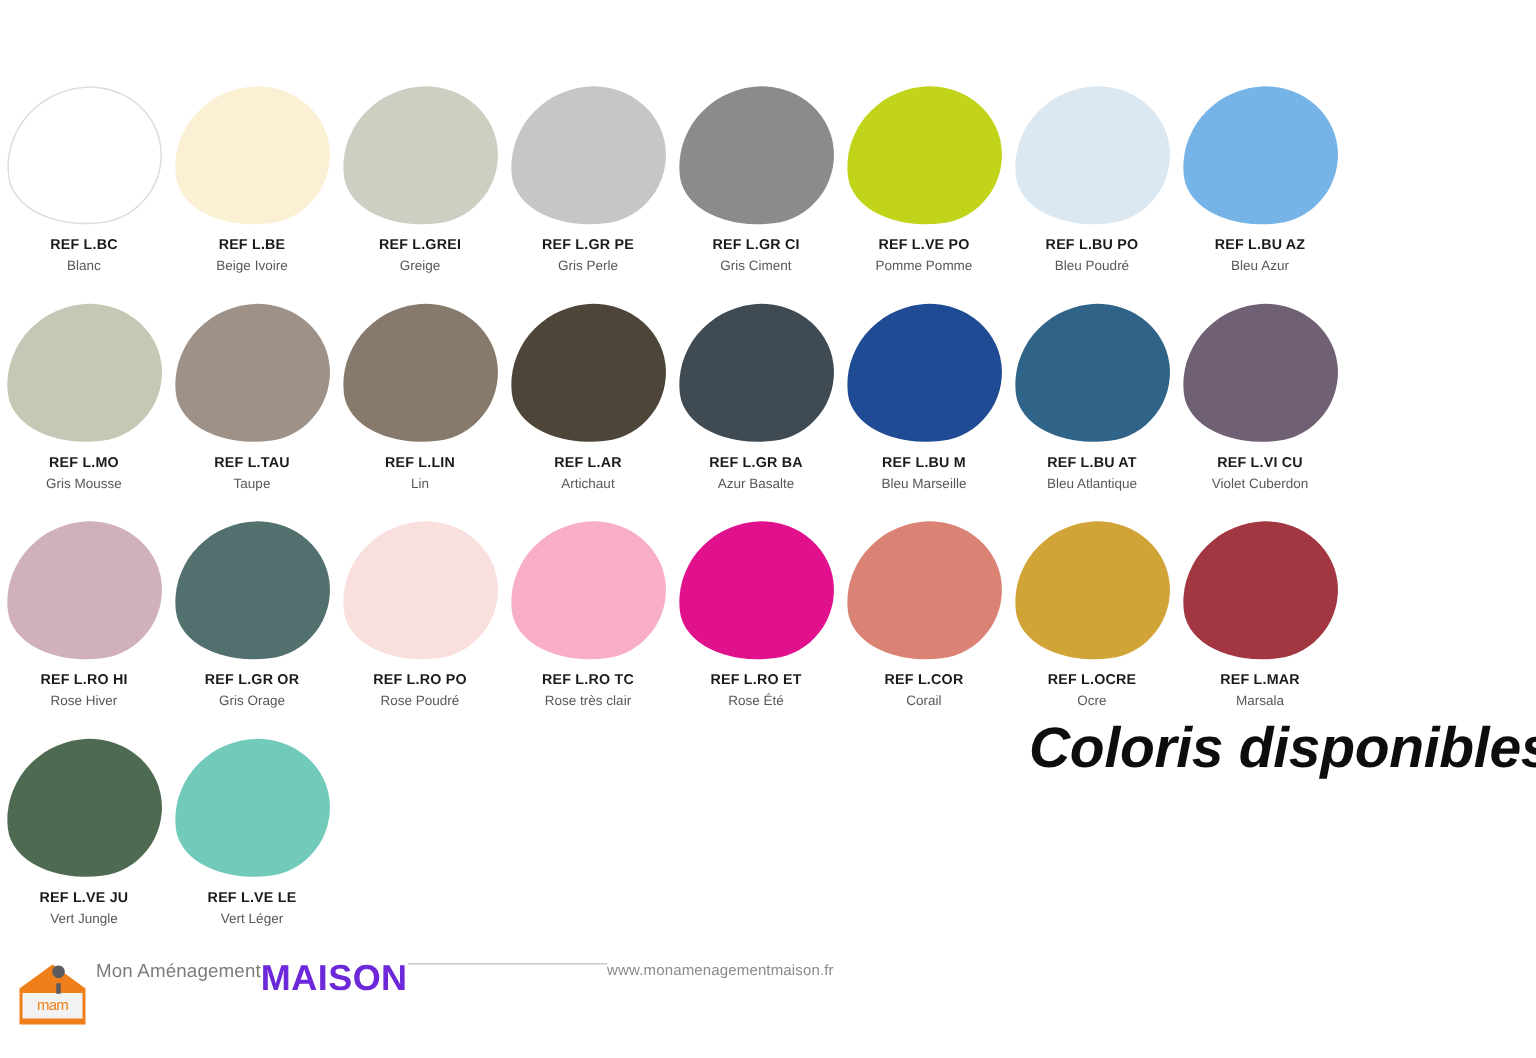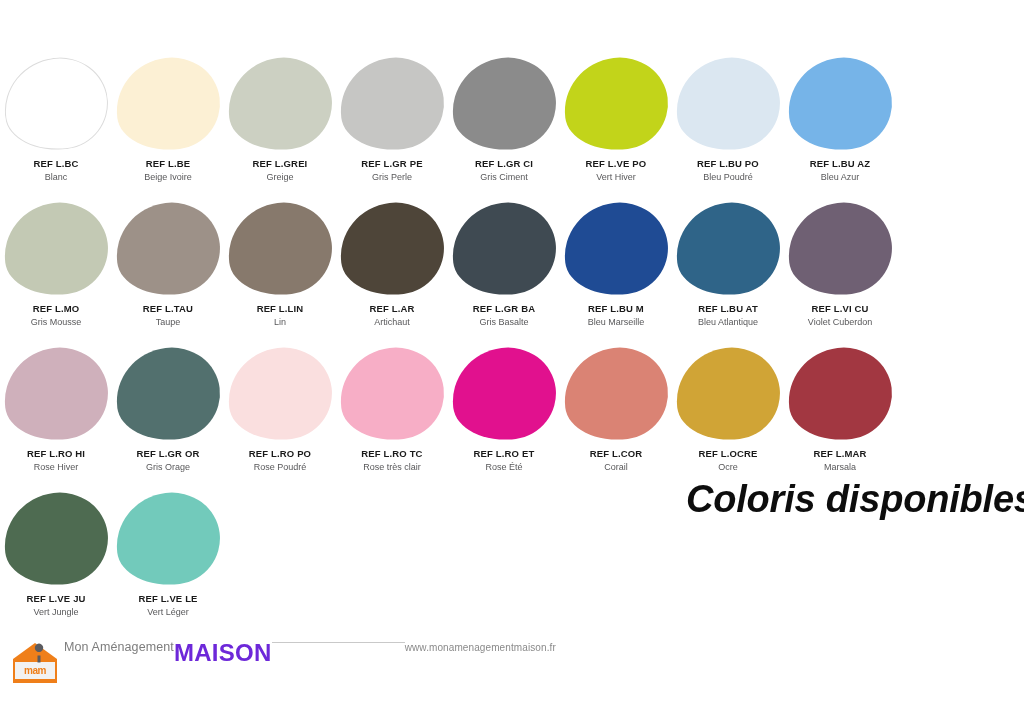--- a/index.html
+++ b/index.html
@@ -119,21 +119,21 @@
     width: 46px;
     height: 42px;
   }
   .logo-mam {
     position: absolute;
     left: 5px;
     top: 22px;
     width: 36px;
     height: 13px;
     font-size: 10px;
-    font-weight: bold;
+    font-weight: normal;
     color: #ef7f1a;
     letter-spacing: -0.5px;
     text-align: center;
     line-height: 13px;
   }
 
   .logo-text {
     margin-left: 6px;
     display: flex;
     flex-direction: row;
@@ -205,21 +205,21 @@
             <div class="blob" style="background: rgb(139, 139, 139);"></div>
           </div>
           <div class="swatch-ref">REF L.GR CI</div>
           <div class="swatch-name">Gris Ciment</div>
         </div>
         <div class="swatch-cell">
           <div class="blob-wrap">
             <div class="blob" style="background: rgb(194, 212, 26);"></div>
           </div>
           <div class="swatch-ref">REF L.VE PO</div>
-          <div class="swatch-name">Vert Hiver</div>
+          <div class="swatch-name">Pomme Pomme</div>
         </div>
         <div class="swatch-cell">
           <div class="blob-wrap">
             <div class="blob" style="background: rgb(219, 231, 241);"></div>
           </div>
           <div class="swatch-ref">REF L.BU PO</div>
           <div class="swatch-name">Bleu Poudré</div>
         </div>
         <div class="swatch-cell">
           <div class="blob-wrap">
@@ -256,21 +256,21 @@
             <div class="blob" style="background: rgb(78, 69, 57);"></div>
           </div>
           <div class="swatch-ref">REF L.AR</div>
           <div class="swatch-name">Artichaut</div>
         </div>
         <div class="swatch-cell">
           <div class="blob-wrap">
             <div class="blob" style="background: rgb(63, 74, 82);"></div>
           </div>
           <div class="swatch-ref">REF L.GR BA</div>
-          <div class="swatch-name">Gris Basalte</div>
+          <div class="swatch-name">Azur Basalte</div>
         </div>
         <div class="swatch-cell">
           <div class="blob-wrap">
             <div class="blob" style="background: rgb(31, 75, 148);"></div>
           </div>
           <div class="swatch-ref">REF L.BU M</div>
           <div class="swatch-name">Bleu Marseille</div>
         </div>
         <div class="swatch-cell">
           <div class="blob-wrap">

